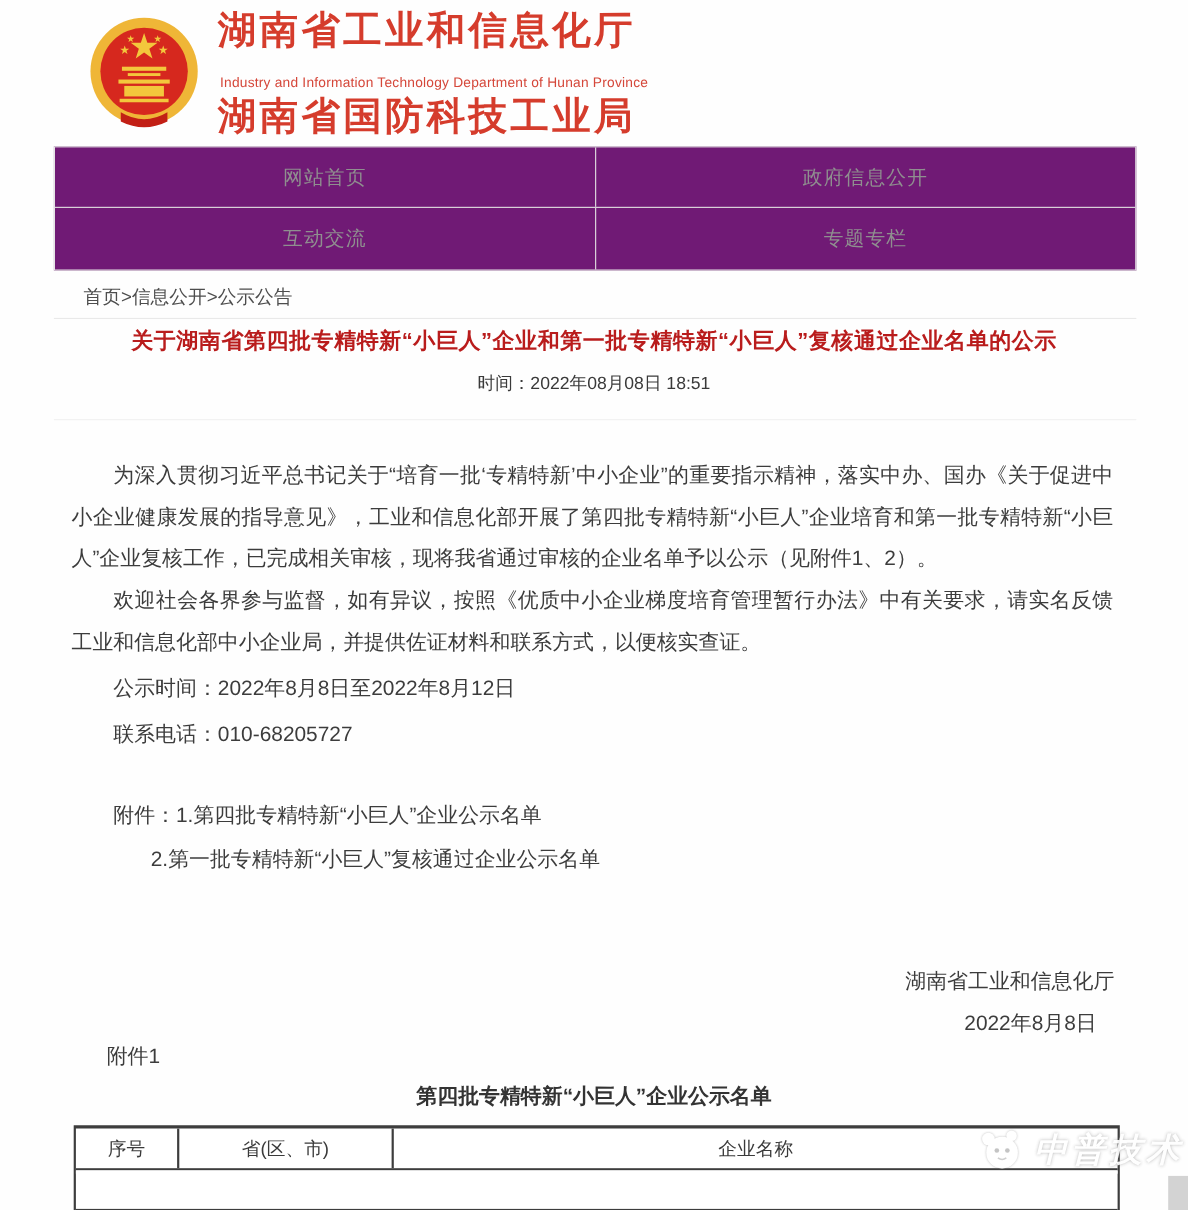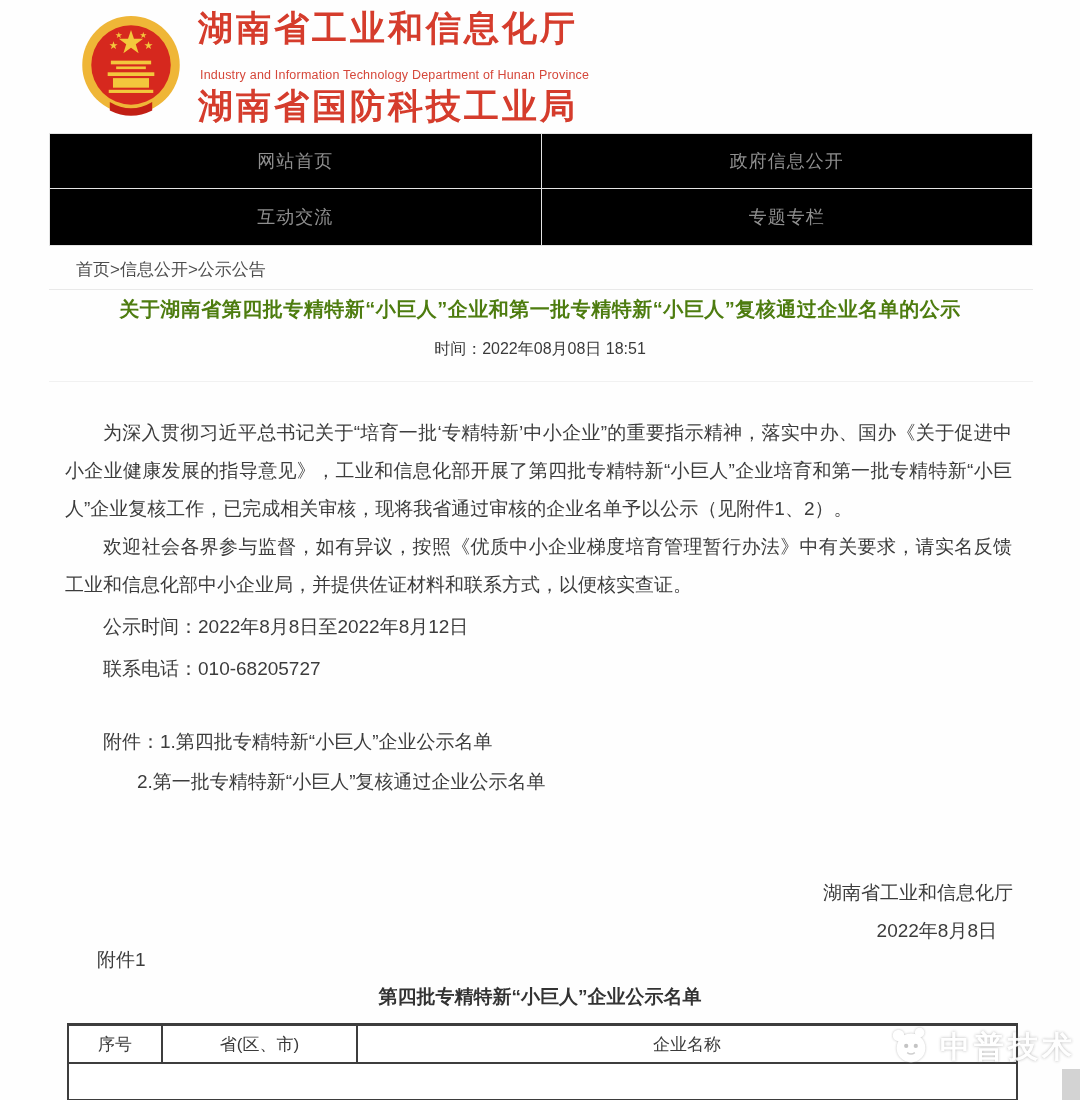--- a/index.html
+++ b/index.html
@@ -8,36 +8,36 @@
     overflow:hidden; font-family:"Liberation Sans","DejaVu Sans",sans-serif;
   }
 
   
   .site-header { position:absolute; top:8px; left:78px; display:flex; align-items:center; gap:14px; }
   .emblem svg { width:106px; height:106px; display:block; }
   .org-cn { color:#d53c2c; font-size:35px; font-weight:bold; letter-spacing:3px; line-height:1.12; white-space:nowrap; }
   .org-en { color:#d5473a; font-size:12.5px; margin:21px 0 4px 2px; letter-spacing:0.2px; white-space:nowrap; }
 
   
-  .main-nav { position:absolute; top:133px; left:49px; width:984px; background:#000000;
+  .main-nav { position:absolute; top:133px; left:49px; width:984px; background:#701a75;
     border:1px solid #e4e4e4; box-sizing:border-box; }
   .nav-row { display:flex; height:54px; }
   .nav-row.row2 { border-top:1px solid #e4e4e4; height:56px; }
   .nav-item { flex:1; display:flex; align-items:center; justify-content:center;
     color:#8f8f8f; font-size:18px; letter-spacing:1px; cursor:pointer; }
   .nav-item + .nav-item { border-left:1px solid #e4e4e4; }
 
   
   .breadcrumb { position:absolute; top:250px; left:49px; width:984px; height:40px;
     line-height:40px; padding-left:27px; box-sizing:border-box;
     border-bottom:1px solid #e9e9e9; color:#4d4d4d; font-size:17px; }
 
   
   .article-title { position:absolute; top:296px; left:40px; width:1000px; margin:0;
-    text-align:center; font-size:20px; font-weight:bold; color:#4d7c0f; letter-spacing:0.5px; }
+    text-align:center; font-size:20px; font-weight:bold; color:#b91c1c; letter-spacing:0.5px; }
   .article-time { position:absolute; top:339px; left:0; width:1080px; text-align:center;
     font-size:16px; color:#3a3a3a; }
   .divider-faint { position:absolute; top:381px; left:49px; width:984px; height:1px; background:#f1f1f1; }
 
   
   .article-body { position:absolute; top:414px; left:65px; width:947px;
     font-size:19px; line-height:38px; color:#3c3c3c; }
   .article-body p { margin:0; text-indent:2em; text-align:justify; }
   .p-meta { margin-top:4px !important; text-align:left !important; }
   .attachments { margin-top:35px; }
@@ -60,21 +60,21 @@
   .t-spacer { height:3px; background:#fff; }
   .t-data { height:28px; border-top:2px solid #3d3d3d; border-bottom:3px solid #3d3d3d;margin-top:32px; }
   .t-cell { display:flex; align-items:center; justify-content:center; font-size:17px;
     color:#3a3a3a; box-sizing:border-box; overflow:hidden; white-space:nowrap; }
   .c1 { width:94px; border-right:2px solid #3d3d3d; }
   .c2 { width:195px; border-right:2px solid #3d3d3d; }
   .c3 { flex:1; }
   .t-data .c3 { justify-content:flex-start; padding-left:3px;border-radius:10px; }
 
   
-  .watermark { position:absolute; top:1022px; left:888px; display:flex; align-items:flex-end; opacity:0.92; }
+  .watermark { position:absolute; top:1022px; left:888px; display:flex; align-items:center; opacity:0.92;font-style:italic; }
   .wm-logo svg { width:46px; height:46px; display:block; filter:drop-shadow(0 0 1px rgba(120,120,120,0.5)); }
   .wm-text { color:#ffffff; font-size:30px; font-weight:bold; letter-spacing:4px; margin-left:6px;
     text-shadow:0 0 3px rgba(110,110,110,0.55); white-space:nowrap; }
   .edge-strip { position:absolute; left:1062px; top:1069px; width:18px; height:31px; background:#d3d3d3; }
 </style>
 </head>
 <body>
 
 <div class="page">
 

